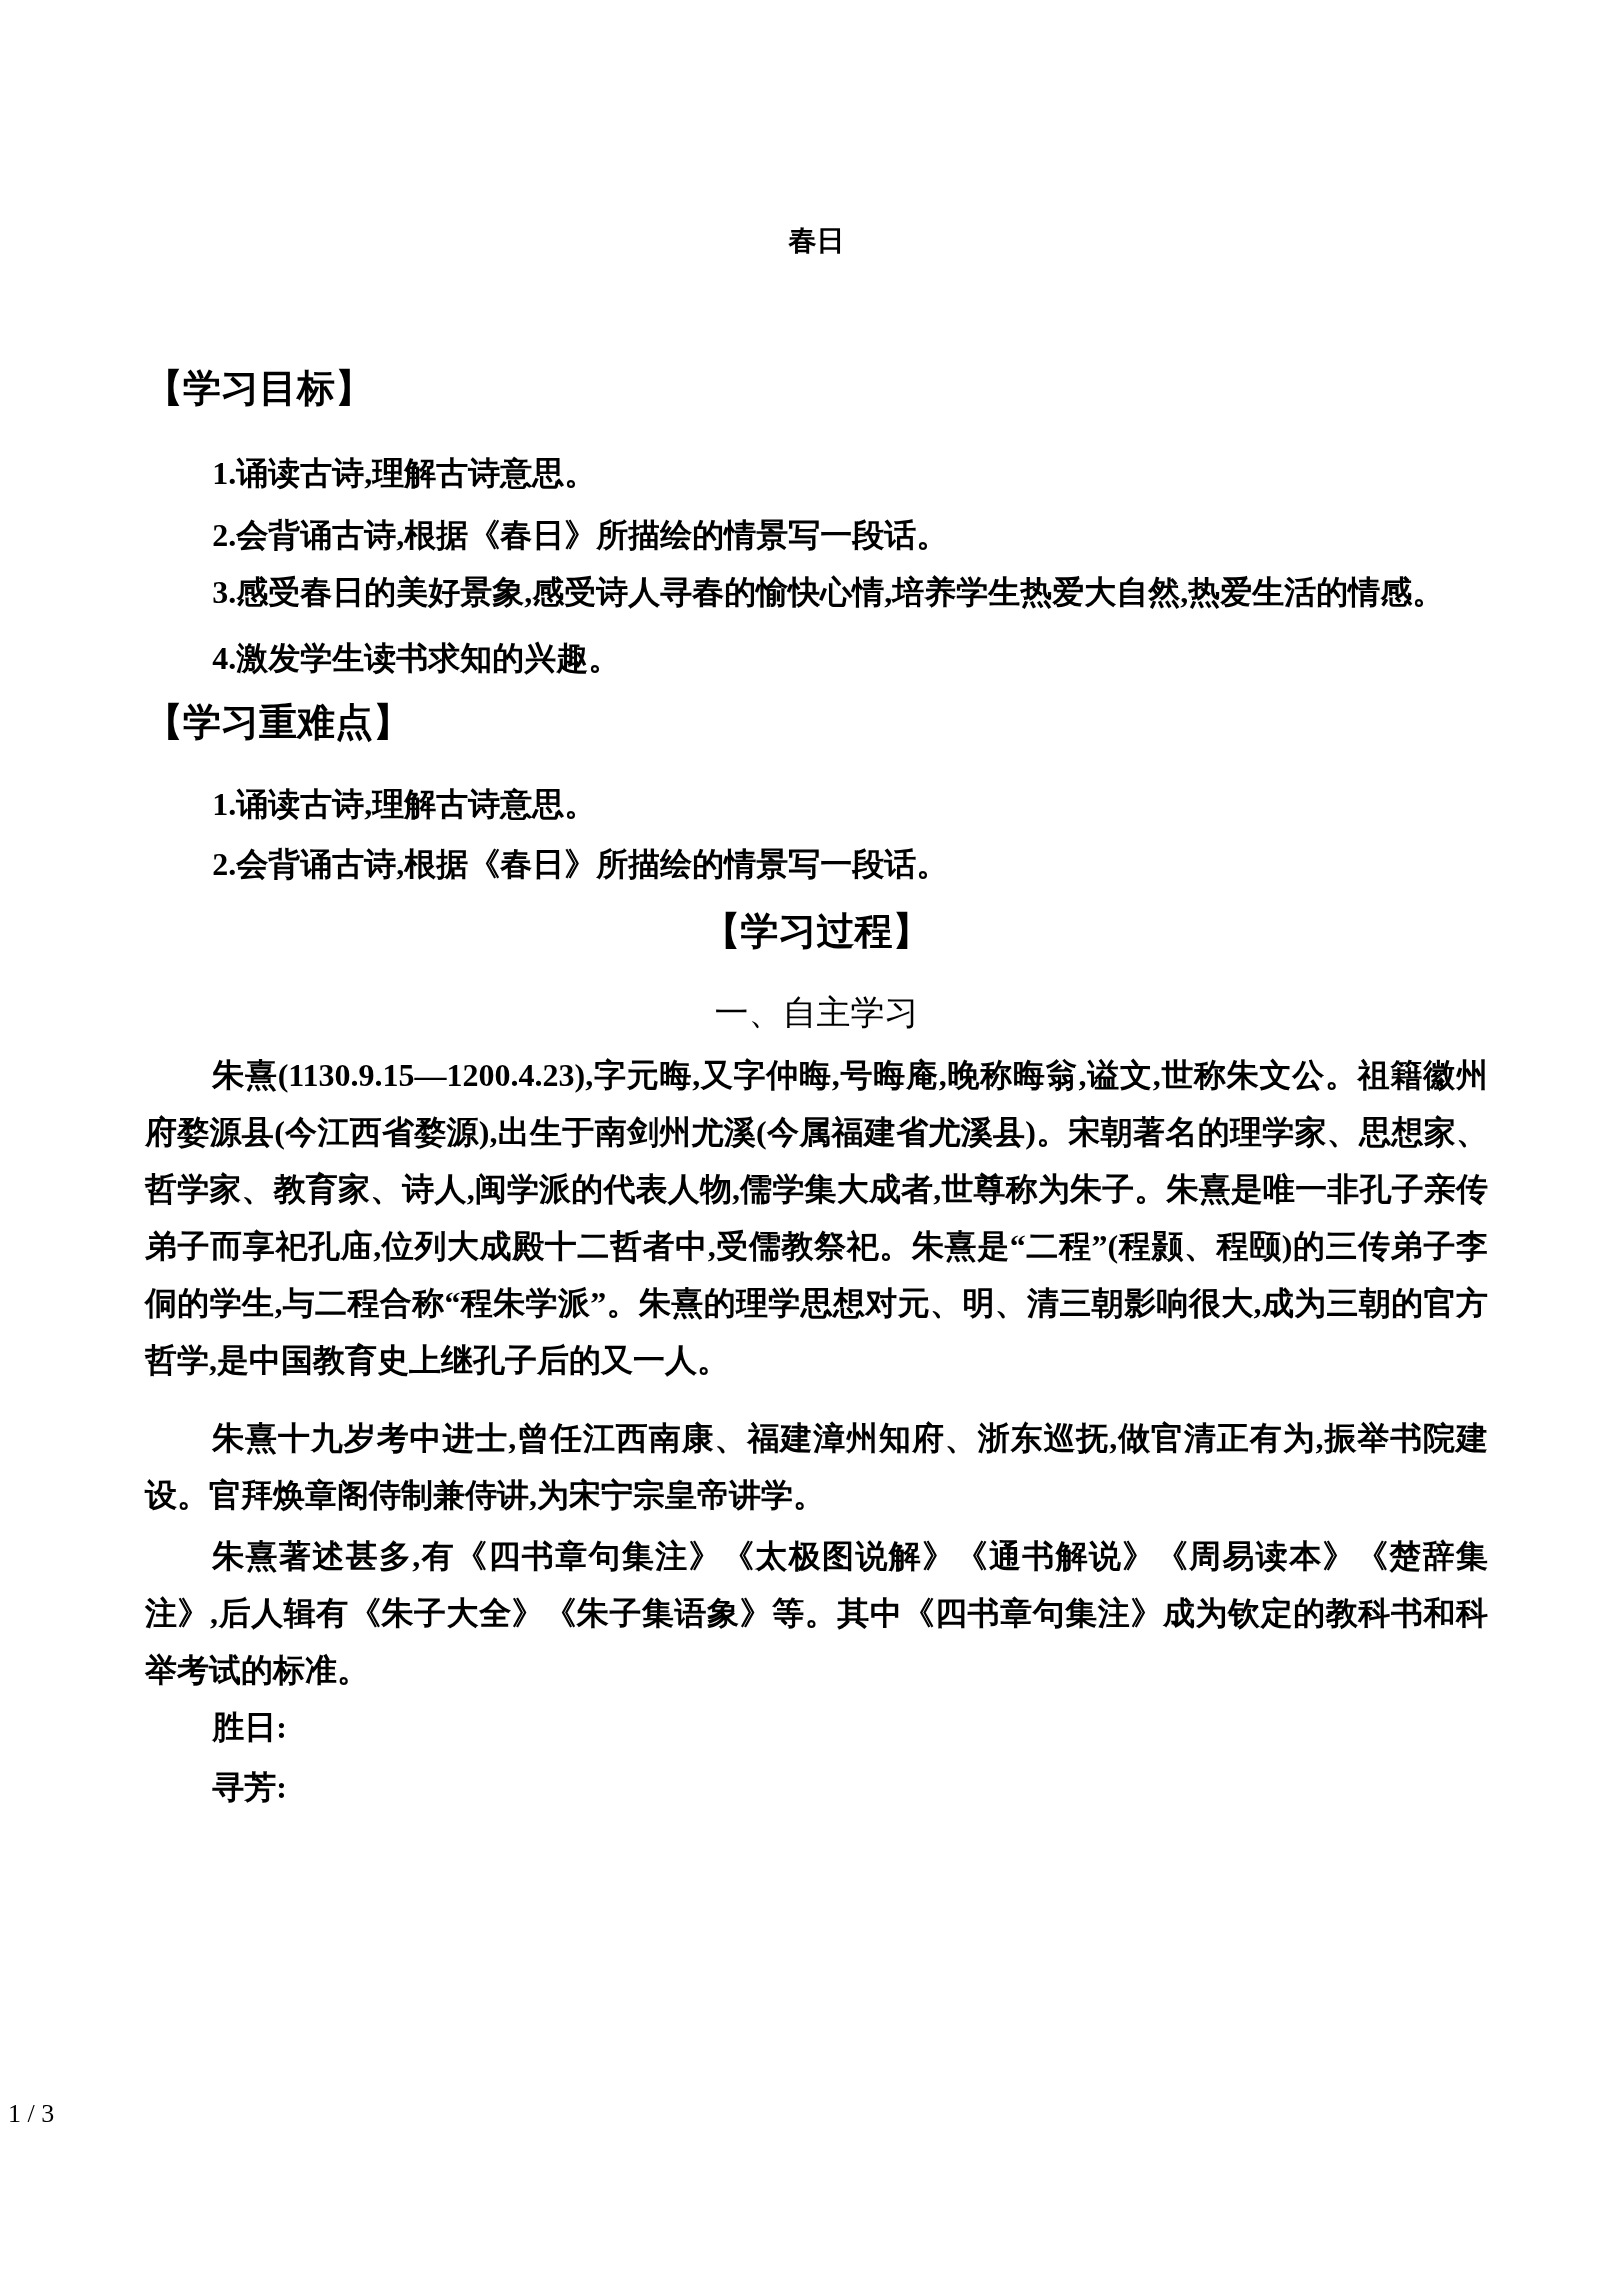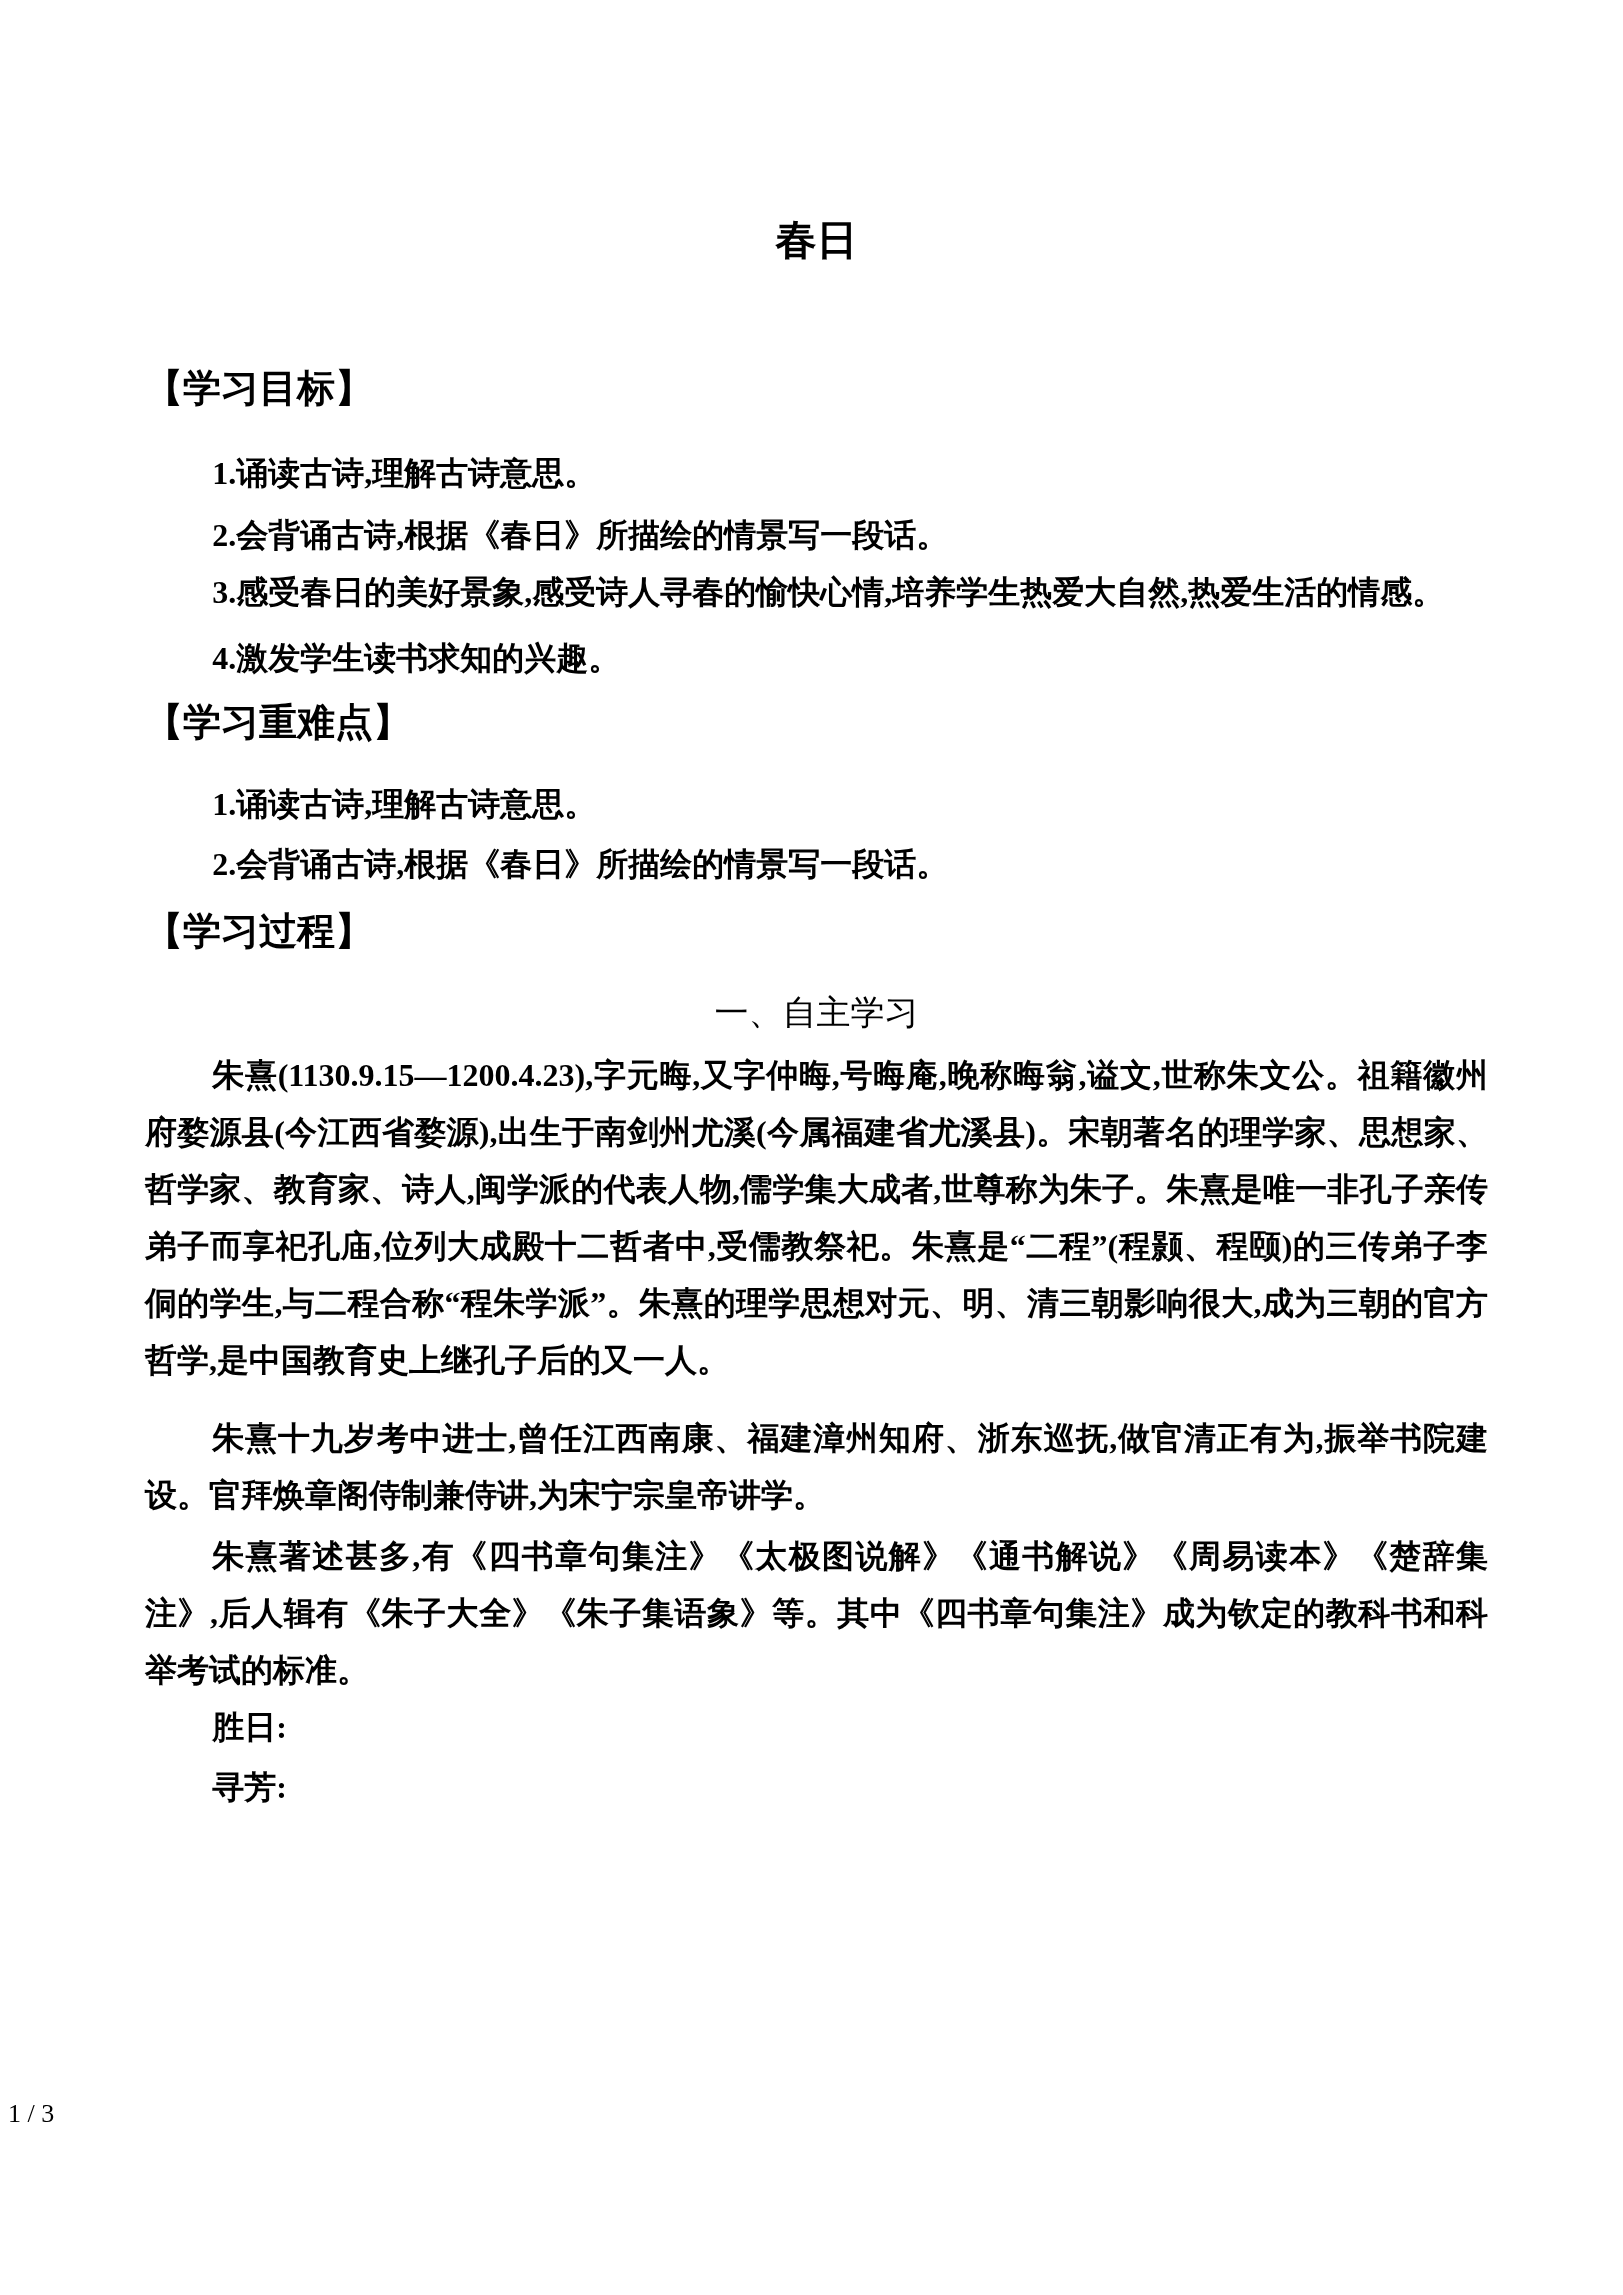--- a/index.html
+++ b/index.html
@@ -12,34 +12,34 @@
     width: 1623px;
     height: 2295px;
     background: #ffffff;
     color: #000000;
     font-family: "Liberation Serif", "DejaVu Serif", serif;
     overflow: hidden;
     box-sizing: border-box;
     padding: 0 135px 0 145px;
   }
   .title {
-    font-size: 41px;
+    font-size: 28px;
     line-height: 55px;
     font-weight: bold;
     text-align: center;
     margin-top: 213px;
   }
   .h1 {
     font-size: 38px;
     line-height: 55px;
     font-weight: bold;
   }
   #h-obj  { margin-top: 93px; }
   #h-key  { margin-top: 7.5px; }
-  #h-proc { margin-top: 11px; }
+  #h-proc { margin-top: 11px; text-align: center; }
   .item, .p, .sub, .term {
     font-size: 32px;
     line-height: 57px;
     text-indent: 2.1em;
     text-align: justify;
     font-weight: bold;
   }
   #obj-1 { margin-top: 29px; }
   #obj-2 { margin-top: 4.8px; }
   #obj-3 { margin-top: 0; }

